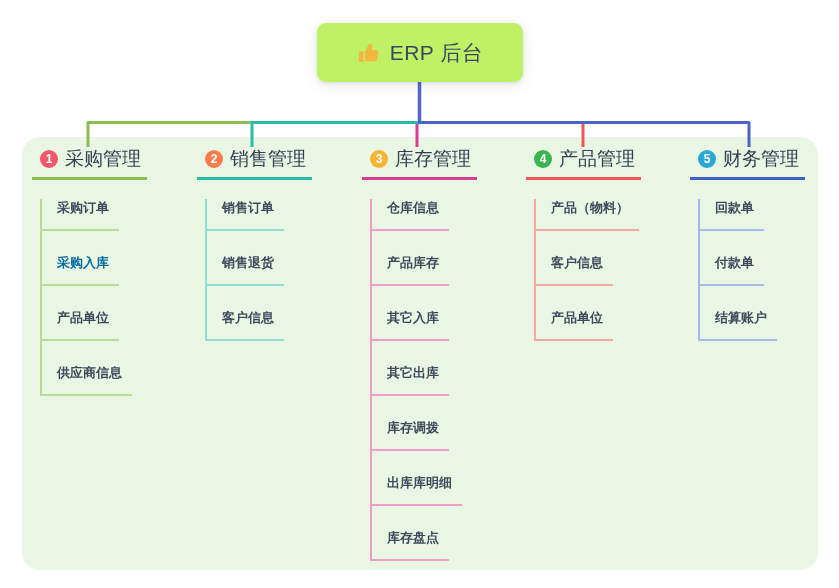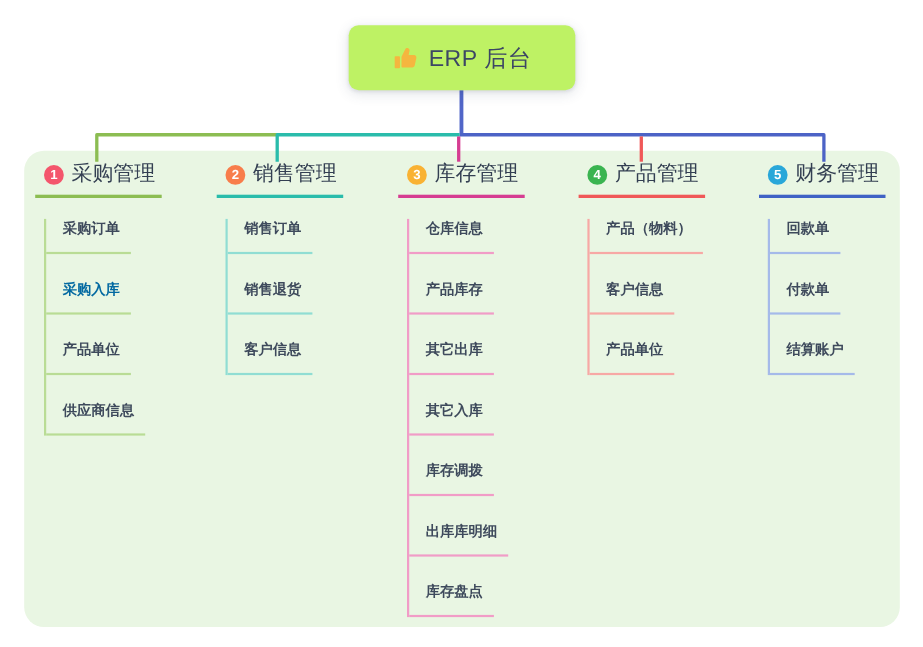--- a/index.html
+++ b/index.html
@@ -93,22 +93,22 @@
   </div>
 
   <div class="col col3">
     <div class="bhead" style="border-bottom-color: rgb(214, 61, 146);">
       <span class="badge" style="background: rgb(249, 178, 51);">3</span>
       <span class="blabel" style="color: rgb(51, 63, 82);">库存管理</span>
     </div>
     <div class="kids" style="border-left-color: rgb(241, 156, 199);">
       <div class="kid" style="border-bottom-color: rgb(241, 156, 199); color: rgb(62, 74, 92);">仓库信息</div>
       <div class="kid" style="border-bottom-color: rgb(241, 156, 199); color: rgb(62, 74, 92);">产品库存</div>
+      <div class="kid" style="border-bottom-color: rgb(241, 156, 199); color: rgb(62, 74, 92);">其它入库</div>
       <div class="kid" style="border-bottom-color: rgb(241, 156, 199); color: rgb(62, 74, 92);">其它出库</div>
-      <div class="kid" style="border-bottom-color: rgb(241, 156, 199); color: rgb(62, 74, 92);">其它入库</div>
       <div class="kid" style="border-bottom-color: rgb(241, 156, 199); color: rgb(62, 74, 92);">库存调拨</div>
       <div class="kid" style="border-bottom-color: rgb(241, 156, 199); color: rgb(62, 74, 92);">出库库明细</div>
       <div class="kid" style="border-bottom-color: rgb(241, 156, 199); color: rgb(62, 74, 92);">库存盘点</div>
     </div>
   </div>
 
   <div class="col col4">
     <div class="bhead" style="border-bottom-color: rgb(240, 88, 88);">
       <span class="badge" style="background: rgb(58, 180, 80);">4</span>
       <span class="blabel" style="color: rgb(51, 63, 82);">产品管理</span>

